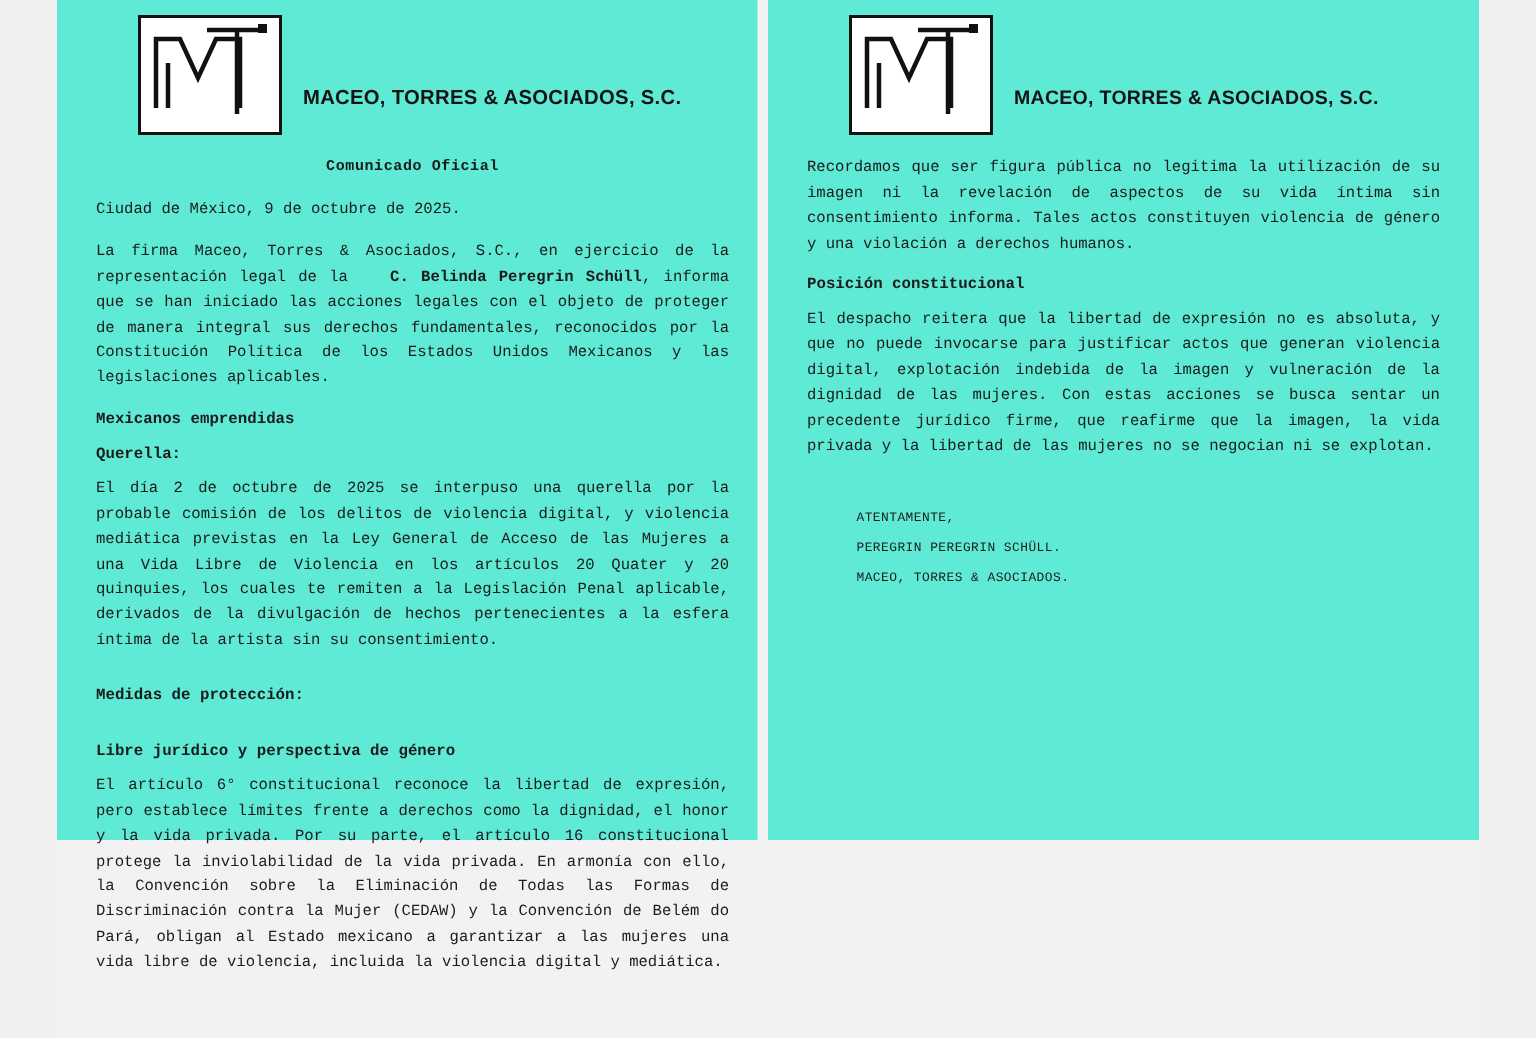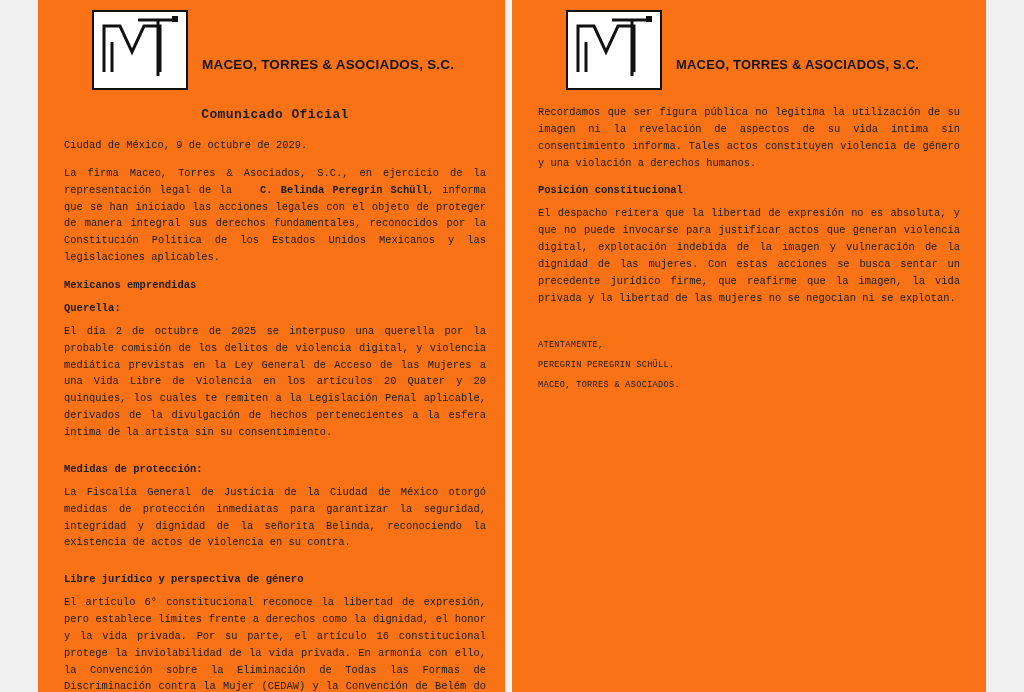--- a/index.html
+++ b/index.html
@@ -15,22 +15,22 @@
   }
   .page {
     position: relative;
     width: 1024px;
     height: 692px;
     background: #f2f2f2;
   }
   .sheet {
     position: absolute;
     top: 0;
-    background: #f97316;
-    height: 692px;
+    background: #5eead4;
+    height: 560px;
     box-sizing: border-box;
   }
   .sheet-left {
     left: 38px;
     width: 474px;
     padding: 0 26px 0 26px;
   }
   .sheet-right {
     left: 512px;
     width: 474px;
@@ -90,21 +90,21 @@
     font-size: 10.4px;
     line-height: 1.62;
     color: #1b1b1b;
     text-align: justify;
     padding-top: 10px;
   }
   .doc-body-right { padding-top: 14px; }
   .center-title {
     text-align: center;
     font-weight: bold;
-    font-size: 13px;
+    font-size: 10px;
     margin: 4px 0 12px 0;
     letter-spacing: 0.4px;
   }
   p.para {
     margin: 0 0 11px 0;
   }
   .h-bold {
     font-weight: bold;
     margin: 2px 0 6px 0;
     font-size: 10.5px;
@@ -112,20 +112,21 @@
   }
   .h-bold.spaced { margin-top: 20px; }
   b.inline { font-weight: bold; margin-left: 20px; }
 
   .sign-block {
     margin-top: 30px;
     font-size: 8.6px;
     letter-spacing: 0.3px;
     line-height: 2.3;
     text-align: left;
+    margin-left: 33px;
   }
   .sign-block div { margin: 0; }
 </style>
 </head>
 <body>
 
 <div class="page">
 
   <div class="edge-left"></div>
   <div class="edge-right"></div>
@@ -143,30 +144,29 @@
           </g>
           <rect x="78" y="4" width="6" height="6" fill="#111111"></rect>
         </svg>
       </div>
       <div class="firm-name">MACEO, TORRES &amp; ASOCIADOS, S.C.</div>
     </div>
 
     <div class="doc-body">
       <div class="center-title">Comunicado Oficial</div>
 
-      <p class="para">Ciudad de México, 9 de octubre de 2029.</p>
+      <p class="para">Ciudad de México, 9 de octubre de 2025.</p>
 
       <p class="para"><span>La firma Maceo, Torres &amp; Asociados, S.C., en ejercicio de la representación legal de la </span><b class="inline">C. Belinda Peregrin Schüll</b><span>, informa que se han iniciado las acciones legales con el objeto de proteger de manera integral sus derechos fundamentales, reconocidos por la Constitución Política de los Estados Unidos Mexicanos y las legislaciones aplicables.</span></p>
 
       <div class="h-bold">Mexicanos emprendidas</div>
       <div class="h-bold">Querella:</div>
       <p class="para">El día 2 de octubre de 2025 se interpuso una querella por la probable comisión de los delitos de violencia digital, y violencia mediática previstas en la Ley General de Acceso de las Mujeres a una Vida Libre de Violencia en los artículos 20 Quater y 20 quinquies, los cuales te remiten a la Legislación Penal aplicable, derivados de la divulgación de hechos pertenecientes a la esfera íntima de la artista sin su consentimiento.</p>
 
       <div class="h-bold spaced">Medidas de protección:</div>
-      <p class="para">La Fiscalía General de Justicia de la Ciudad de México otorgó medidas de protección inmediatas para garantizar la seguridad, integridad y dignidad de la señorita Belinda, reconociendo la existencia de actos de violencia en su contra.</p>
 
       <div class="h-bold spaced">Libre jurídico y perspectiva de género</div>
       <p class="para">El artículo 6° constitucional reconoce la libertad de expresión, pero establece límites frente a derechos como la dignidad, el honor y la vida privada. Por su parte, el artículo 16 constitucional protege la inviolabilidad de la vida privada. En armonía con ello, la Convención sobre la Eliminación de Todas las Formas de Discriminación contra la Mujer (CEDAW) y la Convención de Belém do Pará, obligan al Estado mexicano a garantizar a las mujeres una vida libre de violencia, incluida la violencia digital y mediática.</p>
     </div>
   </div>
 
   <div class="gutter"></div>
 
   <div class="sheet sheet-right">
 

